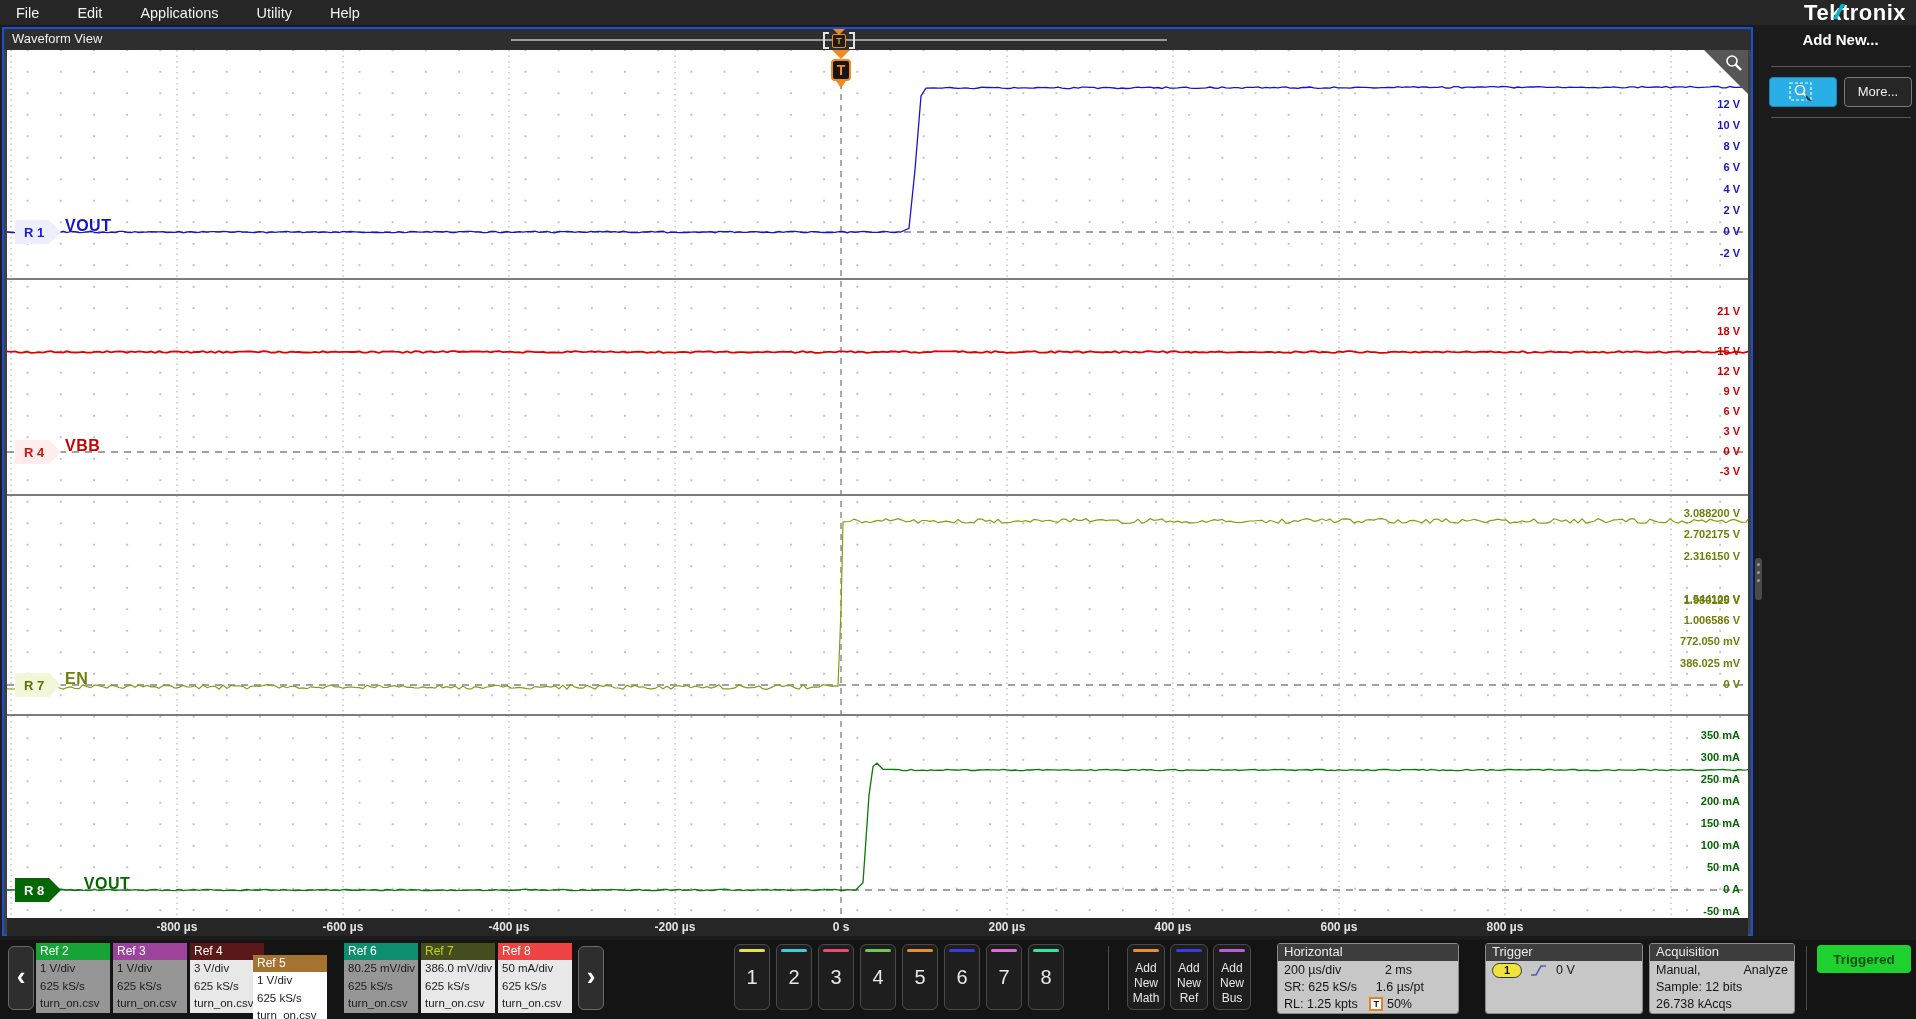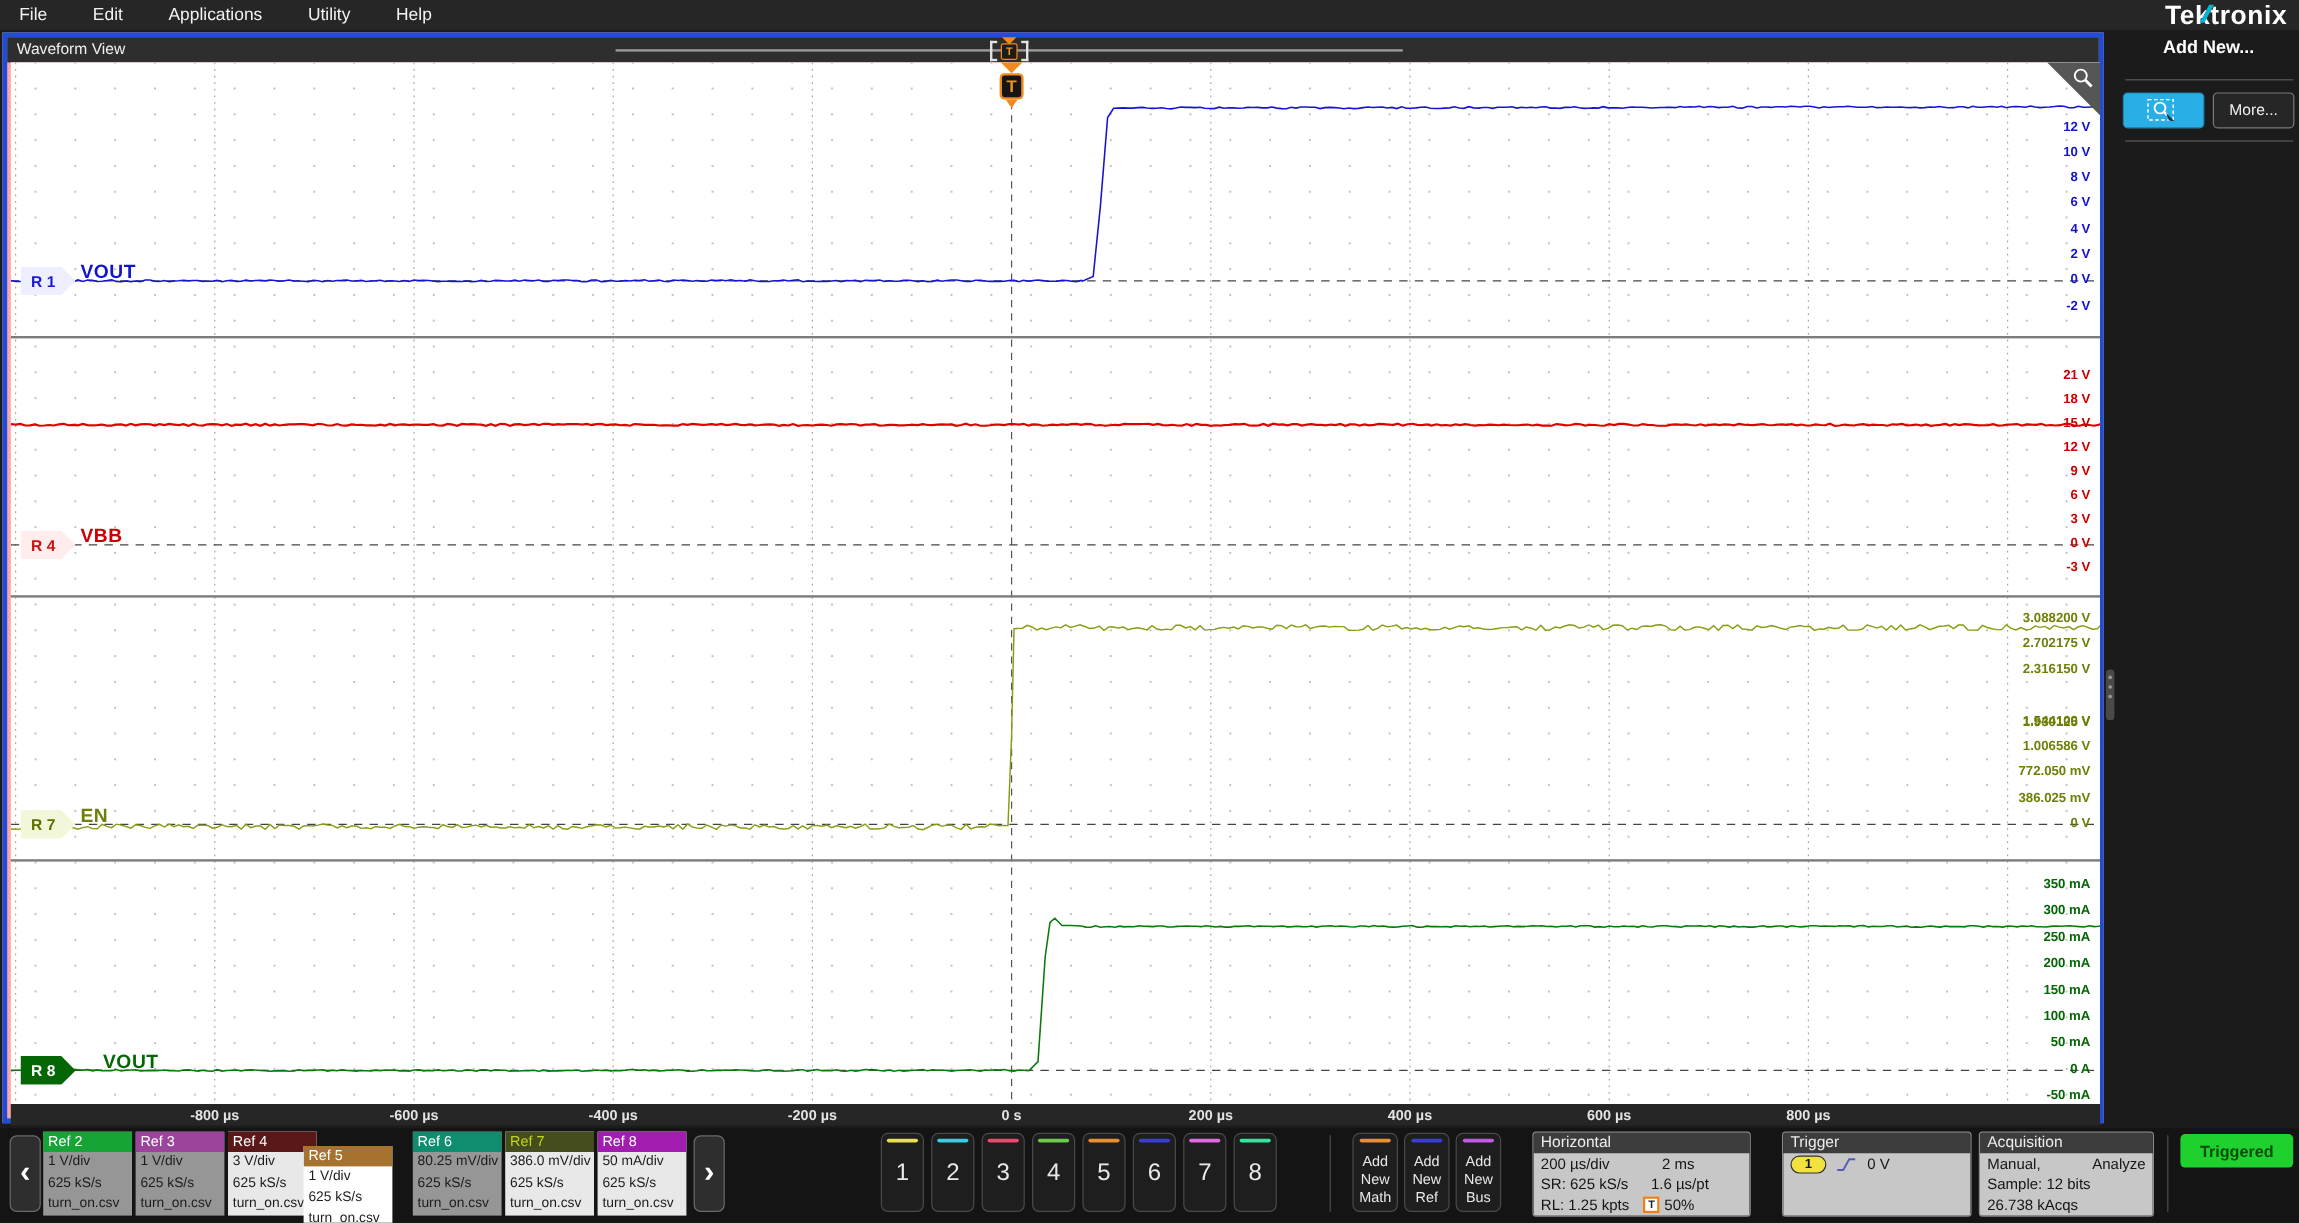--- a/index.html
+++ b/index.html
@@ -5,21 +5,21 @@
   *{box-sizing:border-box;margin:0;padding:0}
   html,body{width:1916px;height:1019px;background:#1b1b1b;font-family:"Liberation Sans",sans-serif;overflow:hidden;position:relative}
 
   
   #menubar{position:absolute;left:0;top:0;width:1916px;height:25px;background:#262626;display:flex;align-items:center;padding-left:16px;gap:38px}
   .menu-item{color:#f2f2f2;font-size:14.5px;cursor:default}
   .brand{position:absolute;right:10px;top:0;color:#fff;font-size:22px;font-weight:bold;letter-spacing:.5px}
   .brand-slash{position:absolute;left:33px;top:4px;width:4px;height:15px;background:#00b4d4;transform:skewX(-28deg)}
 
   
-  #wave-container{position:absolute;left:2px;top:27px;width:1751px;height:909px;background:#fca5a5;border:4px solid #1d4ed8}
+  #wave-container{position:absolute;left:2px;top:27px;width:1751px;height:909px;background:#404040;border:2px solid #1d4ed8}
   .tabbar{position:absolute;left:0;top:0;width:100%;height:21px;background:#2e2e2e}
   .tabtitle{position:absolute;left:8px;top:2px;color:#f0f0f0;font-size:13px}
   .mm-line{position:absolute;left:507px;top:10px;width:656px;height:2px;background:#9a9a9a}
   .mm-trig{position:absolute;left:821px;top:0;width:28px;height:21px}
   .mm-tri{position:absolute;left:8px;top:0;width:0;height:0;border-left:6px solid transparent;border-right:6px solid transparent;border-top:6px solid #f08a1e}
   .mm-badge{position:absolute;left:7px;top:5px;width:14px;height:14px;background:#1c1c1c;border:1px solid #f08a1e;border-radius:2px;color:#f0921e;font-size:9px;font-weight:bold;text-align:center;line-height:12px}
   .mm-brkL,.mm-brkR{position:absolute;top:3px;width:6px;height:17px}
   .mm-brkL{left:-2px;border-left:2px solid #e2e2e2;border-top:2px solid #e2e2e2;border-bottom:2px solid #e2e2e2}
   .mm-brkR{right:-2px;border-right:2px solid #e2e2e2;border-top:2px solid #e2e2e2;border-bottom:2px solid #e2e2e2}
 
@@ -253,21 +253,21 @@
         <div class="ref-line">625 kS/s</div>
         <div class="ref-line">turn_on.csv</div>
       </div>
       <div class="refbadge" style="left: 421px; background: rgb(232, 232, 232);">
         <div class="ref-head" style="background: rgb(69, 77, 30); color: rgb(195, 212, 28);">Ref 7</div>
         <div class="ref-line">386.0 mV/div</div>
         <div class="ref-line">625 kS/s</div>
         <div class="ref-line">turn_on.csv</div>
       </div>
       <div class="refbadge" style="left: 498px; background: rgb(232, 232, 232);">
-        <div class="ref-head" style="background: #a21caf; color: rgb(255, 255, 255);">Ref 8</div>
+        <div class="ref-head" style="background: #ef4444; color: rgb(255, 255, 255);">Ref 8</div>
         <div class="ref-line">50 mA/div</div>
         <div class="ref-line">625 kS/s</div>
         <div class="ref-line">turn_on.csv</div>
       </div>
     </div>
   <button class="navbtn" id="nav-right" style="left:578px">›</button>
   <div id="chans-wrap">
       <button class="chbtn" style="left: 734px;">
         <div class="stripe" style="background: rgb(230, 226, 74);"></div>
         <span>1</span>

